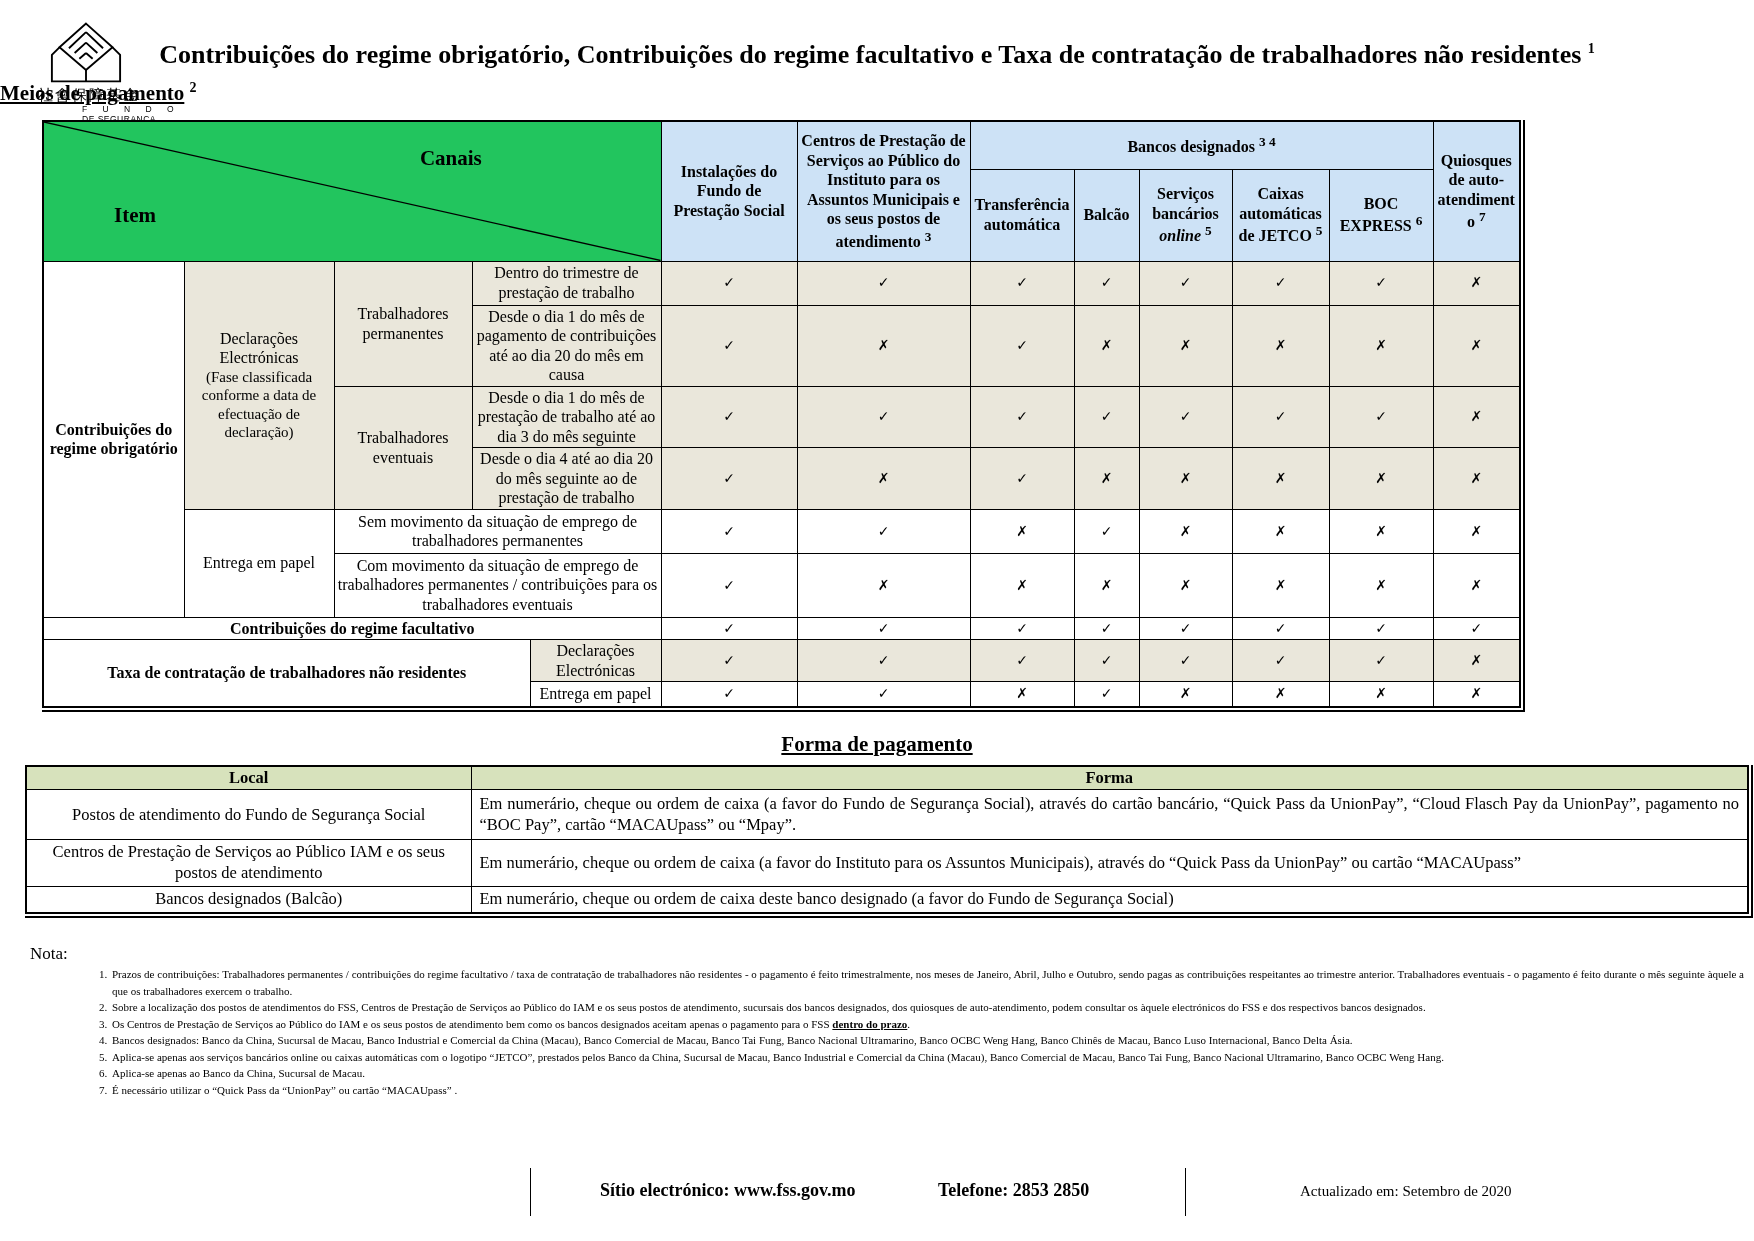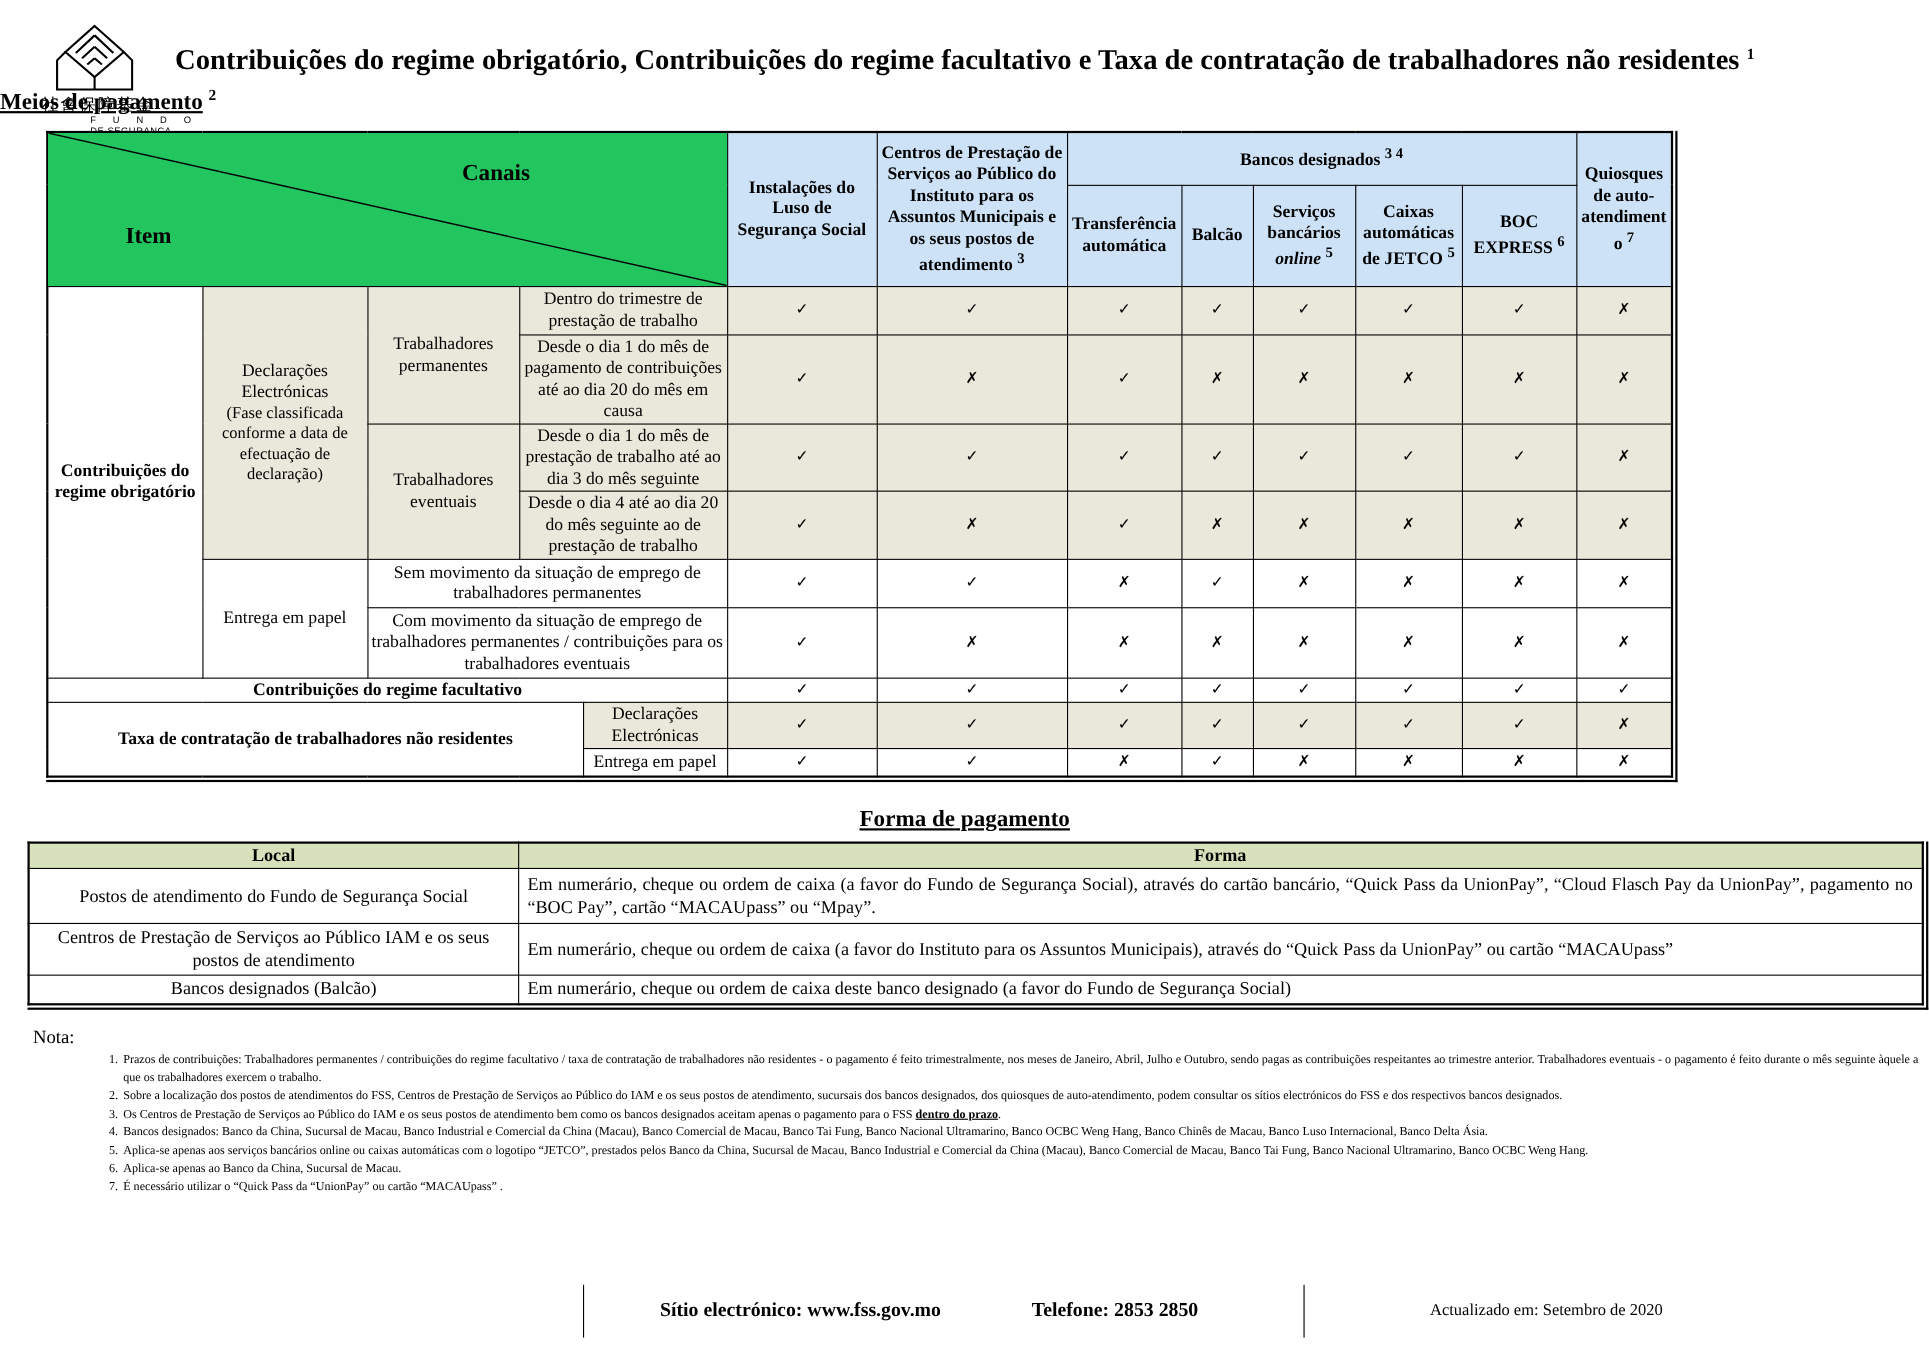--- a/index.html
+++ b/index.html
@@ -37,21 +37,21 @@
   table.mx td.mk { font-family:"DejaVu Sans",sans-serif; font-size:14px; padding:0; }
   table.mx .brk { overflow-wrap:anywhere; }
   .corner { position:relative; padding:0; }
   .corner svg { position:absolute; left:0; top:0; width:100%; height:100%; }
   .corner .canais { position:absolute; left:66%; top:24px; transform:translateX(-50%); font-size:21px; font-weight:bold; }
   .corner .item { position:absolute; left:70px; bottom:32px; font-size:21px; font-weight:bold; }
   .note-small { font-size:15px; display:block; }
   
   .forma-title { text-align:center; margin:16px 0 8px 0; font-size:21px; font-weight:bold; }
   .forma-title .u { text-decoration:underline; }
-  .fwrap { margin:0 0 0 25px; display:inline-block; border-right:2px solid #000; border-bottom:2px solid #000; padding:0 2px 2px 0; }
+  .fwrap { margin:0 0 12px 25px; display:inline-block; border-right:2px solid #000; border-bottom:2px solid #000; padding:0 2px 2px 0; }
   table.fm { border-collapse:collapse; table-layout:fixed; width:1722px; border:2px solid #000; }
   table.fm td { border:1px solid #000; vertical-align:middle; padding:2px 8px; font-size:16.5px; line-height:1.25; }
   table.fm td.gh { background:#d7e2bc; text-align:center; font-weight:bold; padding:1px; }
   table.fm td.loc { text-align:center; }
   table.fm td.frm { text-align:justify; }
   
   .nota-label { margin:10px 0 0 30px; font-size:17px; }
   ol.notes { margin:2px 10px 0 60px; padding-left:26px; }
   ol.notes li { font-size:11px; line-height:1.5; text-align:justify; padding-left:2px;margin-left:24px; }
   ol.notes .bu { font-weight:bold; text-decoration:underline; }
@@ -109,21 +109,21 @@
     </colgroup>
     <tbody>
       <tr style="height:48px">
         <td class="blue corner" colspan="5" rowspan="2">
           <svg viewBox="0 0 618 140" preserveAspectRatio="none">
                 <line x1="0" y1="0" x2="618" y2="140" stroke="#000" stroke-width="1.3"></line>
               </svg>
           <span class="canais">Canais</span>
           <span class="item">Item</span>
         </td>
-        <td class="hd" rowspan="2">Instalações do Luso de Segurança Social</td>
+        <td class="hd" rowspan="2">Instalações do Fundo de Prestação Social</td>
         <td class="hd" rowspan="2"><span>Centros de Prestação de Serviços ao Público do Instituto para os Assuntos Municipais e os seus postos de atendimento</span> <sup>3</sup></td>
         <td class="hd" colspan="5"><span>Bancos designados</span> <sup>3 4</sup></td>
         <td class="hd brk" rowspan="2"><span>Quiosques de auto-atendimento</span> <sup>7</sup></td>
       </tr>
       <tr style="height:92px">
         <td class="hd">Transferência automática</td>
         <td class="hd">Balcão</td>
         <td class="hd"><span>Serviços bancários</span> <i>online</i> <sup>5</sup></td>
         <td class="hd"><span>Caixas automáticas de JETCO</span> <sup>5</sup></td>
         <td class="hd"><span>BOC EXPRESS</span> <sup>6</sup></td>
@@ -264,21 +264,21 @@
         <td class="frm">Em numerário, cheque ou ordem de caixa deste banco designado (a favor do Fundo de Segurança Social)</td>
       </tr>
     </tbody>
   </table>
   </div>
 
   
   <div class="nota-label">Nota:</div>
   <ol class="notes">
     <li>Prazos de contribuições: Trabalhadores permanentes / contribuições do regime facultativo / taxa de contratação de trabalhadores não residentes - o pagamento é feito trimestralmente, nos meses de Janeiro, Abril, Julho e Outubro, sendo pagas as contribuições respeitantes ao trimestre anterior. Trabalhadores eventuais - o pagamento é feito durante o mês seguinte àquele a que os trabalhadores exercem o trabalho.</li>
-    <li>Sobre a localização dos postos de atendimentos do FSS, Centros de Prestação de Serviços ao Público do IAM e os seus postos de atendimento, sucursais dos bancos designados, dos quiosques de auto-atendimento, podem consultar os sítios electrónicos do FSS e dos respectivos bancos designados.</li>
+    <li>Sobre a localização dos postos de atendimentos do FSS, Centros de Prestação de Serviços ao Público do IAM e os seus postos de atendimento, sucursais dos bancos designados, dos quiosques de auto-atendimento, podem consultar os àquele electrónicos do FSS e dos respectivos bancos designados.</li>
     <li><span>Os Centros de Prestação de Serviços ao Público do IAM e os seus postos de atendimento bem como os bancos designados aceitam apenas o pagamento para o FSS </span><span class="bu">dentro do prazo</span><span>.</span></li>
     <li>Bancos designados: Banco da China, Sucursal de Macau, Banco Industrial e Comercial da China (Macau), Banco Comercial de Macau, Banco Tai Fung, Banco Nacional Ultramarino, Banco OCBC Weng Hang, Banco Chinês de Macau, Banco Luso Internacional, Banco Delta Ásia.</li>
     <li>Aplica-se apenas aos serviços bancários online ou caixas automáticas com o logotipo “JETCO”, prestados pelos Banco da China, Sucursal de Macau, Banco Industrial e Comercial da China (Macau), Banco Comercial de Macau, Banco Tai Fung, Banco Nacional Ultramarino, Banco OCBC Weng Hang.</li>
     <li>Aplica-se apenas ao Banco da China, Sucursal de Macau.</li>
     <li>É necessário utilizar o “Quick Pass da “UnionPay” ou cartão “MACAUpass” .</li>
   </ol>
 
   
   <div class="footer">
     <div class="fbar" style="left:530px"></div>

